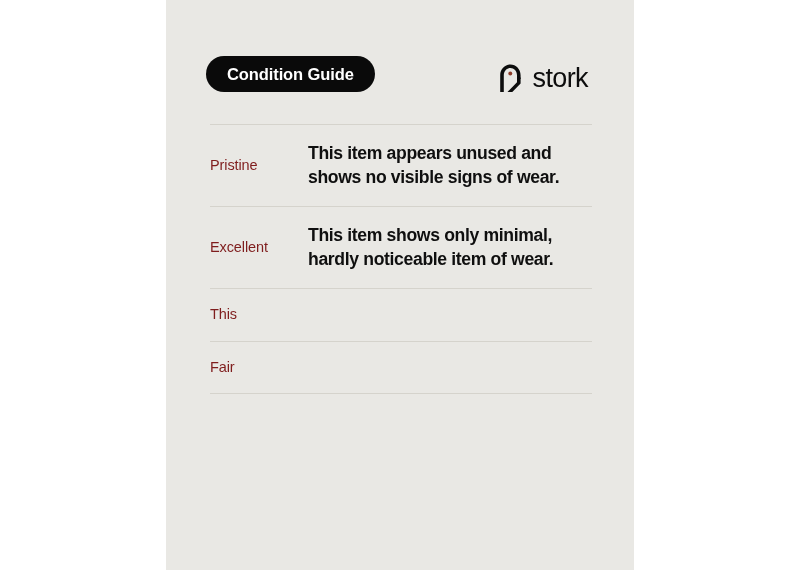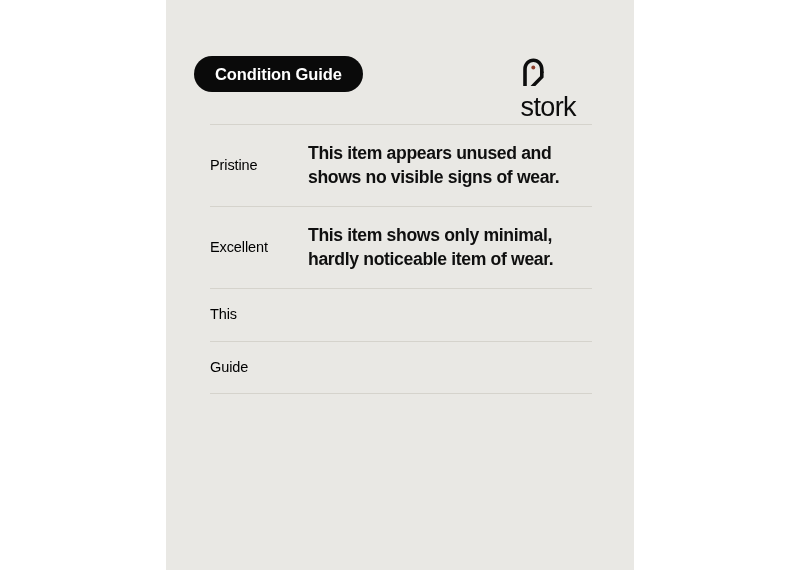--- a/index.html
+++ b/index.html
@@ -27,21 +27,21 @@
     top: 0;
     width: 468px;
     height: 570px;
     background: #e9e8e4;
     box-sizing: border-box;
   }
 
   
   #card-header {
     position: absolute;
-    left: 28px;      
+    left: 40px;      
     top: 56px;
     width: 382px;    
     height: 36px;
     display: flex;
     align-items: center;
     justify-content: space-between;
   }
 
   #condition-pill {
     display: inline-flex;
@@ -55,24 +55,23 @@
     font-size: 16.5px;
     font-weight: bold;
     letter-spacing: -0.1px;
     line-height: 1;
     white-space: nowrap;
     box-sizing: border-box;
   }
 
   #brand {
     display: inline-flex;
-    align-items: flex-start;
+    align-items: flex-end;
     gap: 8px;
     height: 36px;
-    flex-direction: column;
   }
 
   #brand-mark {
     display: block;
     width: 27px;
     height: 30px;
     flex: none;
   }
 
   #brand-name {
@@ -103,21 +102,21 @@
     align-items: center;
     box-sizing: border-box;
     padding: 17px 0 17px 0;
   }
 
   .condition-label {
     flex: none;
     width: 98px;
     font-size: 14.5px;
     font-weight: normal;
-    color: #000000;
+    color: #7f1d1d;
     letter-spacing: -0.1px;
     line-height: 1.2;
   }
 
   .condition-desc {
     flex: 1;
     font-size: 17.6px;
     font-weight: 600;
     color: #0f0f0f;
     line-height: 1.34;
@@ -170,21 +169,21 @@
 
       <div class="divider"></div>
 
       <div class="condition-row">
         <div class="condition-label">This</div>
       </div>
 
       <div class="divider"></div>
 
       <div class="condition-row">
-        <div class="condition-label">Guide</div>
+        <div class="condition-label">Fair</div>
       </div>
 
       <div class="divider"></div>
 
     </div>
 
   </div>
 
 </div>
 

